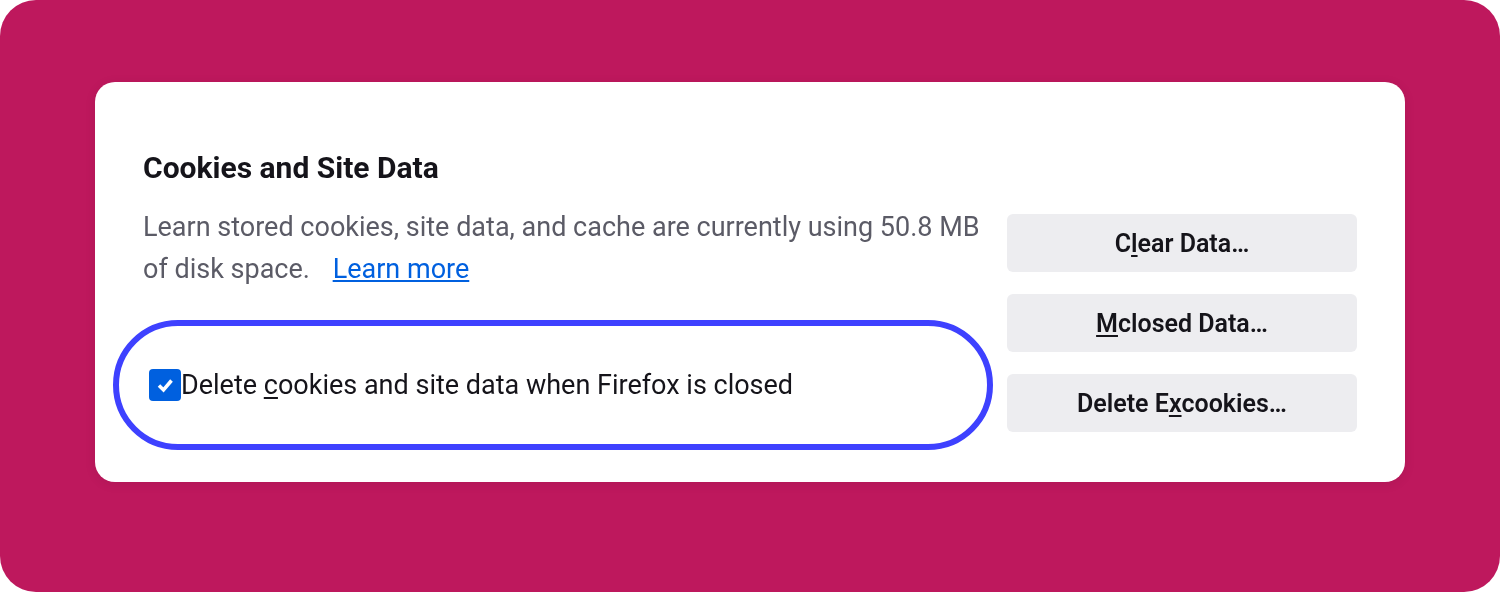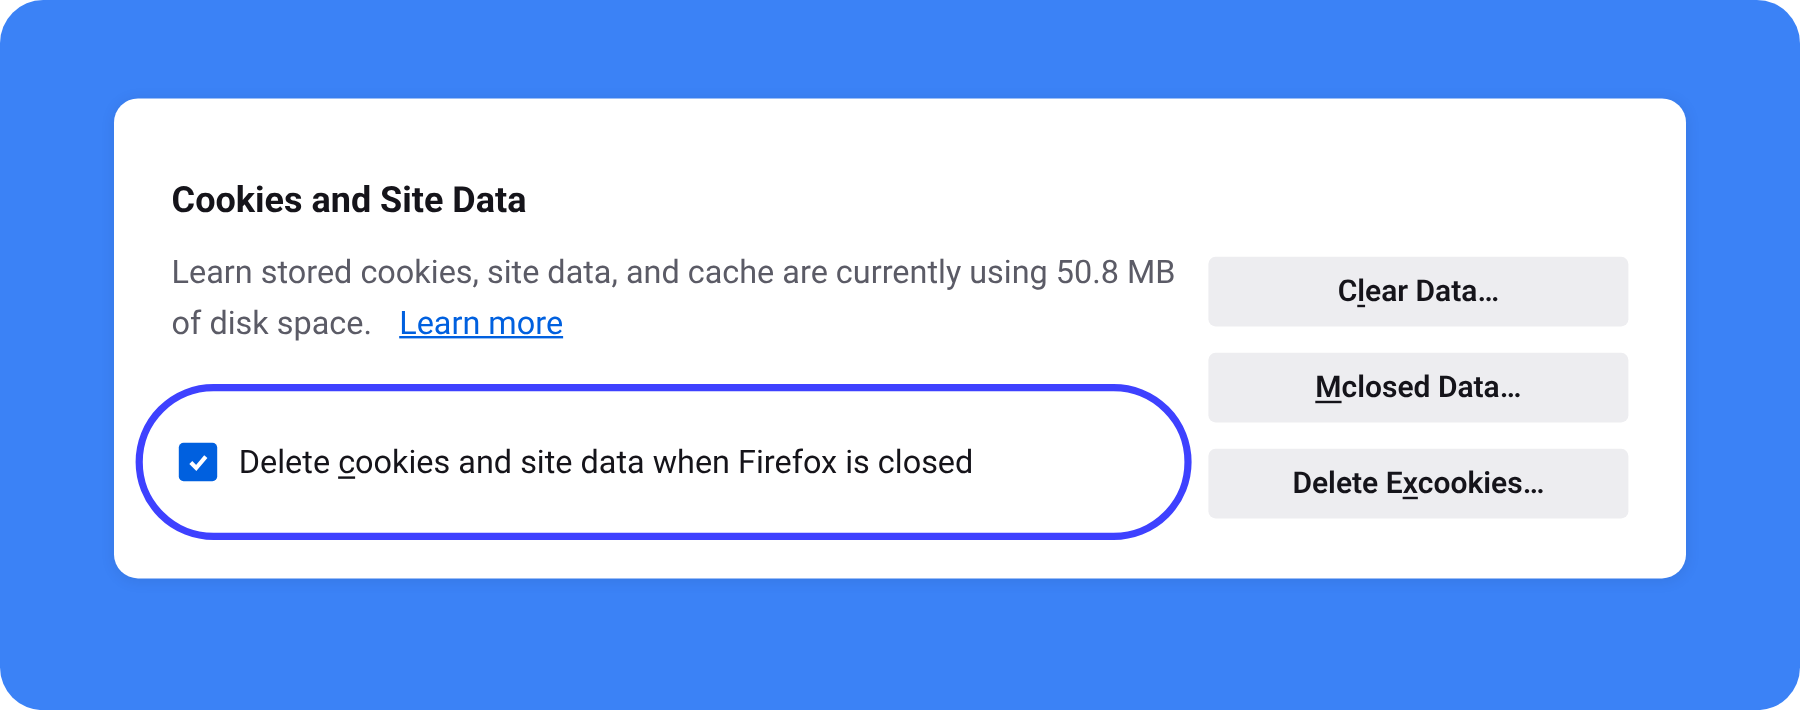--- a/index.html
+++ b/index.html
@@ -13,21 +13,21 @@
       width: 1500px;
       height: 592px;
       position: relative;
     }
     .outer-card {
       position: absolute;
       top: 0;
       left: 0;
       width: 1500px;
       height: 592px;
-      background: #3b82f6;
+      background: #be185d;
       border-radius: 36px;
       padding: 82px 95px;
     }
     .settings-panel {
       width: 1310px;
       height: 400px;
       background: #ffffff;
       border-radius: 20px;
       box-shadow: 0 2px 12px rgba(0,0,0,0.08);
       padding: 68px 48px 48px 48px;
@@ -66,21 +66,20 @@
       height: 130px;
       border: 6px solid #3e41ff;
       border-radius: 65px;
       display: flex;
       align-items: center;
       padding-left: 30px;
     }
     .checkbox-row {
       display: flex;
       align-items: center;
-      gap: 18px;
     }
     .checkbox {
       width: 32px;
       height: 32px;
       border-radius: 4px;
       background: #0060df;
       display: flex;
       align-items: center;
       justify-content: center;
       flex-shrink: 0;

